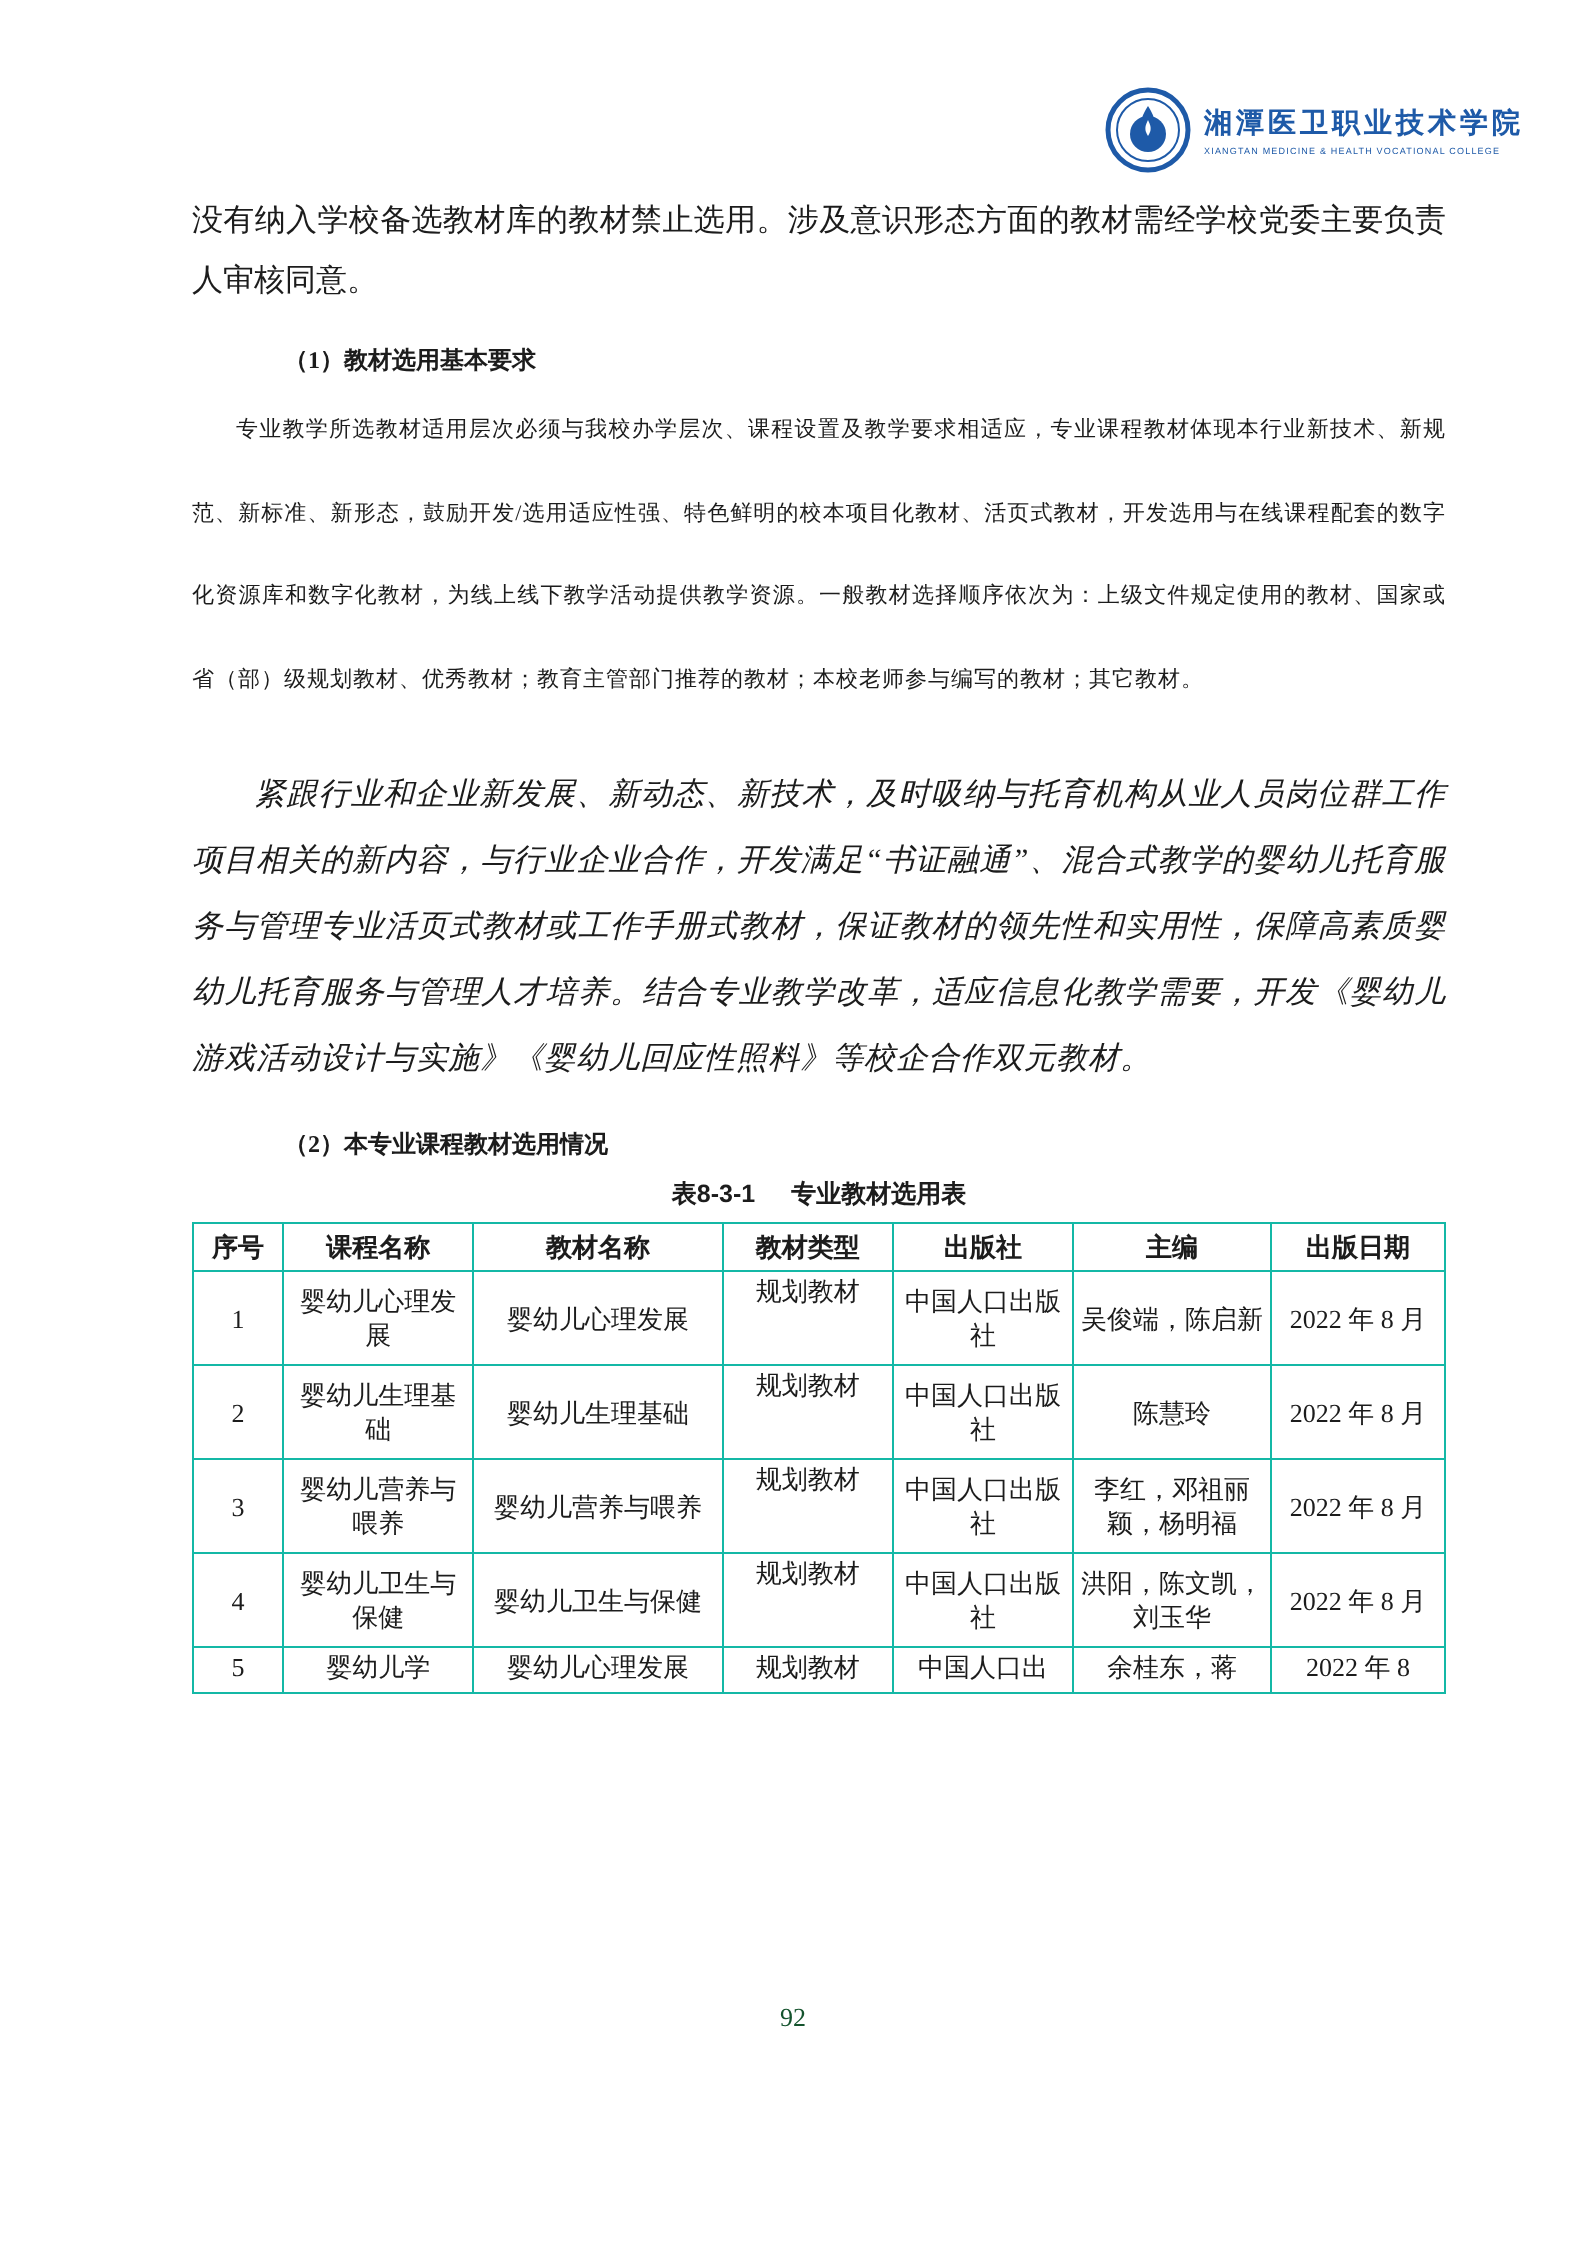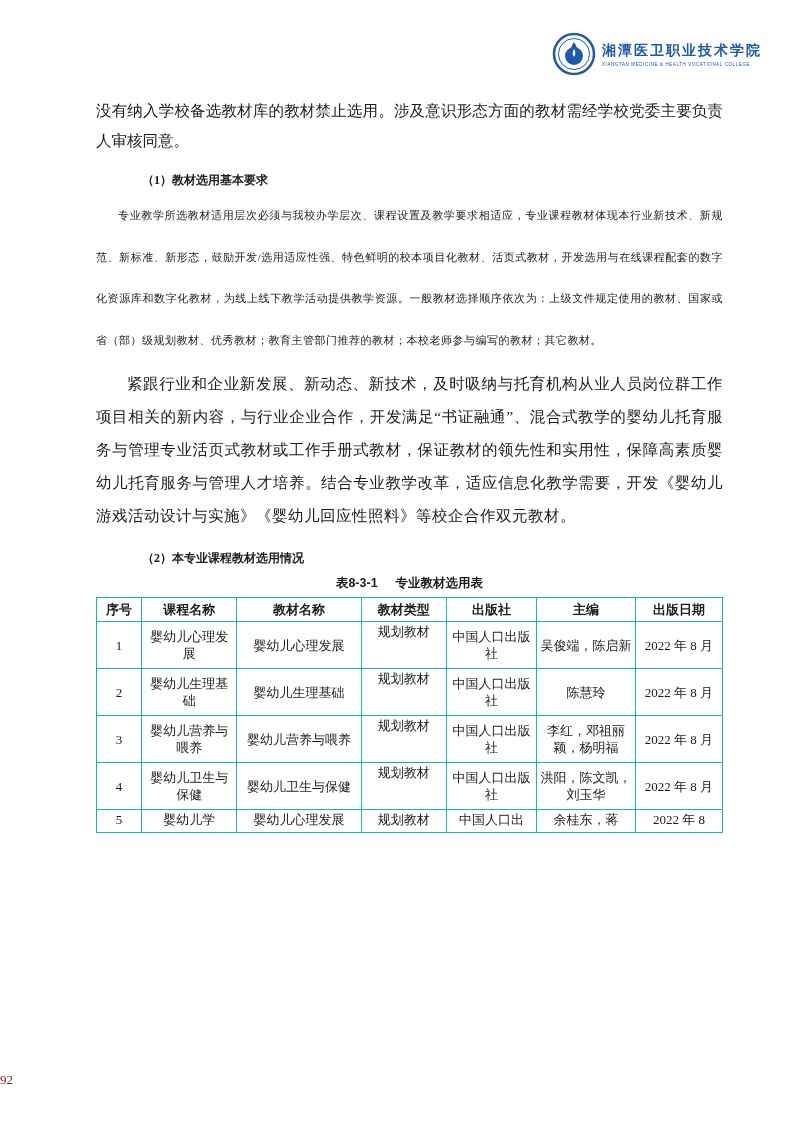--- a/index.html
+++ b/index.html
@@ -6,21 +6,21 @@
   .page {
     position:relative;
     width:793px; height:1122px;
     background:#ffffff;
     overflow:hidden;
     font-family:"Liberation Serif", serif;
     color:#1c1c1c;
   }
   
   .logo {
-    position:absolute; top:32px; left:552px;
+    position:absolute; top:43px; left:552px;
     display:flex; align-items:center; gap:6px;
   }
   .logo-text { display:flex; flex-direction:column; gap:2px; }
   .logo-cn {
     font-size:14px; font-weight:bold; color:#1e5aa8;
     letter-spacing:2px; white-space:nowrap;
     font-family:"Liberation Serif", serif;
   }
   .logo-en {
     font-size:4.5px; color:#1e5aa8; letter-spacing:0.6px;
@@ -37,21 +37,21 @@
   .heading {
     font-size:12px; font-weight:bold;
     margin-top:16px; padding-left:46px;
   }
   .body1 {
     font-size:11px; line-height:41.5px; text-align:justify;
     text-indent:2em; margin-top:6px; letter-spacing:0.5px;
   }
   .body2 {
     font-size:15.5px; line-height:33px; text-align:justify;
-    text-indent:2em; margin-top:6px; letter-spacing:0.5px;
+    text-indent:2em; margin-top:20px; letter-spacing:0.5px;font-style:italic;
   }
   .h2 { margin-top:18px; }
   .caption {
     text-align:center;
     font-family:"Liberation Sans", sans-serif;
     font-weight:bold; font-size:12.5px;
     margin-top:8px; margin-bottom:5px;
   }
   .caption .gap { display:inline-block; width:18px; }
   table {
@@ -68,22 +68,22 @@
     font-family:"Liberation Sans", sans-serif;
     font-weight:bold; height:21px; font-size:13px;
   }
   td { height:44px; line-height:17px; vertical-align:middle; }
   td.vtop { vertical-align:top; }
   tr.clipped td {
     height:20px; line-height:18px;
     overflow:hidden; white-space:nowrap; vertical-align:top;
   }
   .pageno {
-    position:absolute; top:1072px; left:0; width:100%;
-    font-size:13px; color:#7f1d1d;
+    position:absolute; top:1001px; left:0; width:100%;
+    text-align:center; font-size:13px; color:#14532d;
   }
 </style>
 </head>
 <body>
 
 <div class="page">
 
   <div class="logo">
     <svg width="44" height="44" viewBox="0 0 44 44">
       <circle cx="22" cy="22" r="20" fill="none" stroke="#1e5aa8" stroke-width="2.5"></circle>

